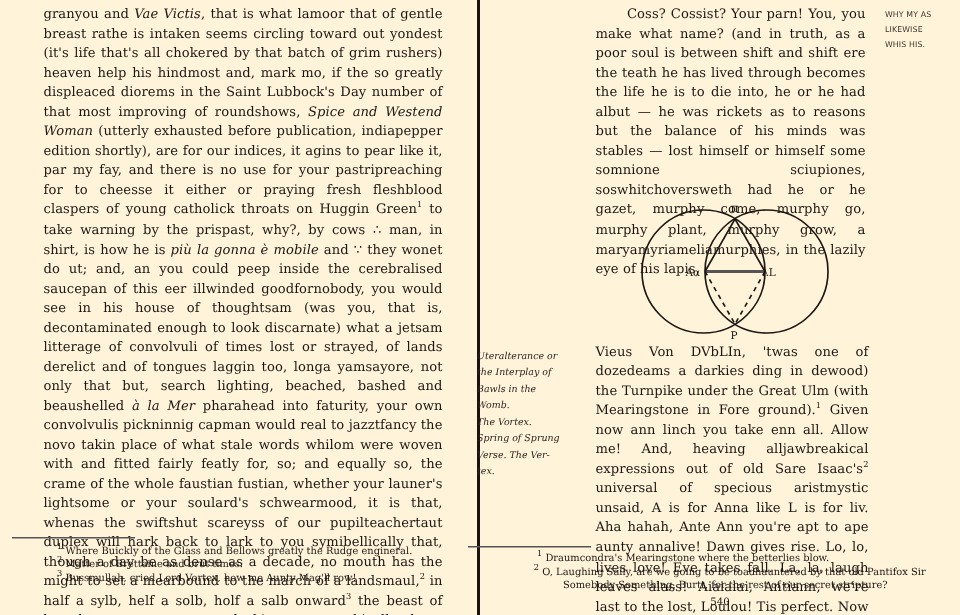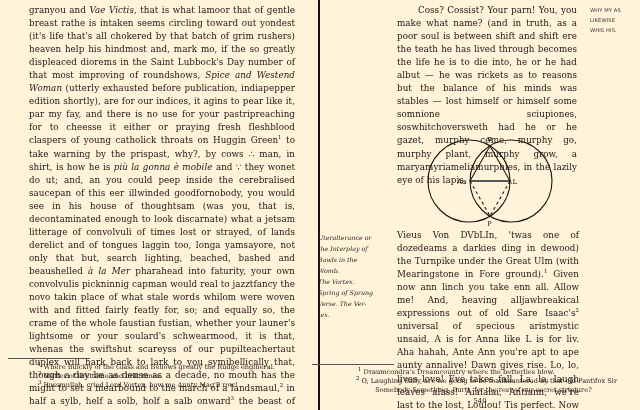--- a/index.html
+++ b/index.html
@@ -73,17 +73,17 @@
       <div>The Vortex.</div>
       <div>Spring of Sprung</div>
       <div>Verse. The Ver-</div>
       <div>tex.</div>
     </div>
 
   <div id="right-body-bottom" class="body-text"><span>Vieus Von DVbLIn, 'twas one of dozedeams a darkies ding in dewood) the Turnpike under the Great Ulm (with Mearingstone in Fore ground).</span><sup>1</sup><span> Given now ann linch you take enn all. Allow me! And, heaving alljawbreakical expressions out of old Sare Isaac's</span><sup>2</sup><span> universal of specious aristmystic unsaid, A is for Anna like L is for liv. Aha hahah, Ante Ann you're apt to ape aunty annalive! Dawn gives rise. Lo, lo, lives love! Eve takes fall. La, la, laugh leaves alass! Aiaiaiai, Antiann, we're last to the lost, Loulou! Tis perfect. Now (lens</span></div>
 
   <div class="fn-rule" style="left:-8px; top:364px; width:82px;"></div>
   <div class="footnotes" id="right-footnotes" style="left:38px; top:368px; width:265px;">
-      <div><sup>1</sup><span> Draumcondra's Dreamcountry where the betterlies blow.</span></div>
+      <div><sup>1</sup><span> Draumcondra's Mearingstone where the betterlies blow.</span></div>
       <div style="text-indent: 6px; margin-left: -14px; text-align: center;"><sup>2</sup><span> O, Laughing Sally, are we going to be toadhauntered by that old Pantifox Sir Somebody Something, Burtt, for the rest of our secret stripture?</span></div>
     </div>
   <div class="page-num" style="top:397px;">540</div>
 </div>
 
 </body></html>

